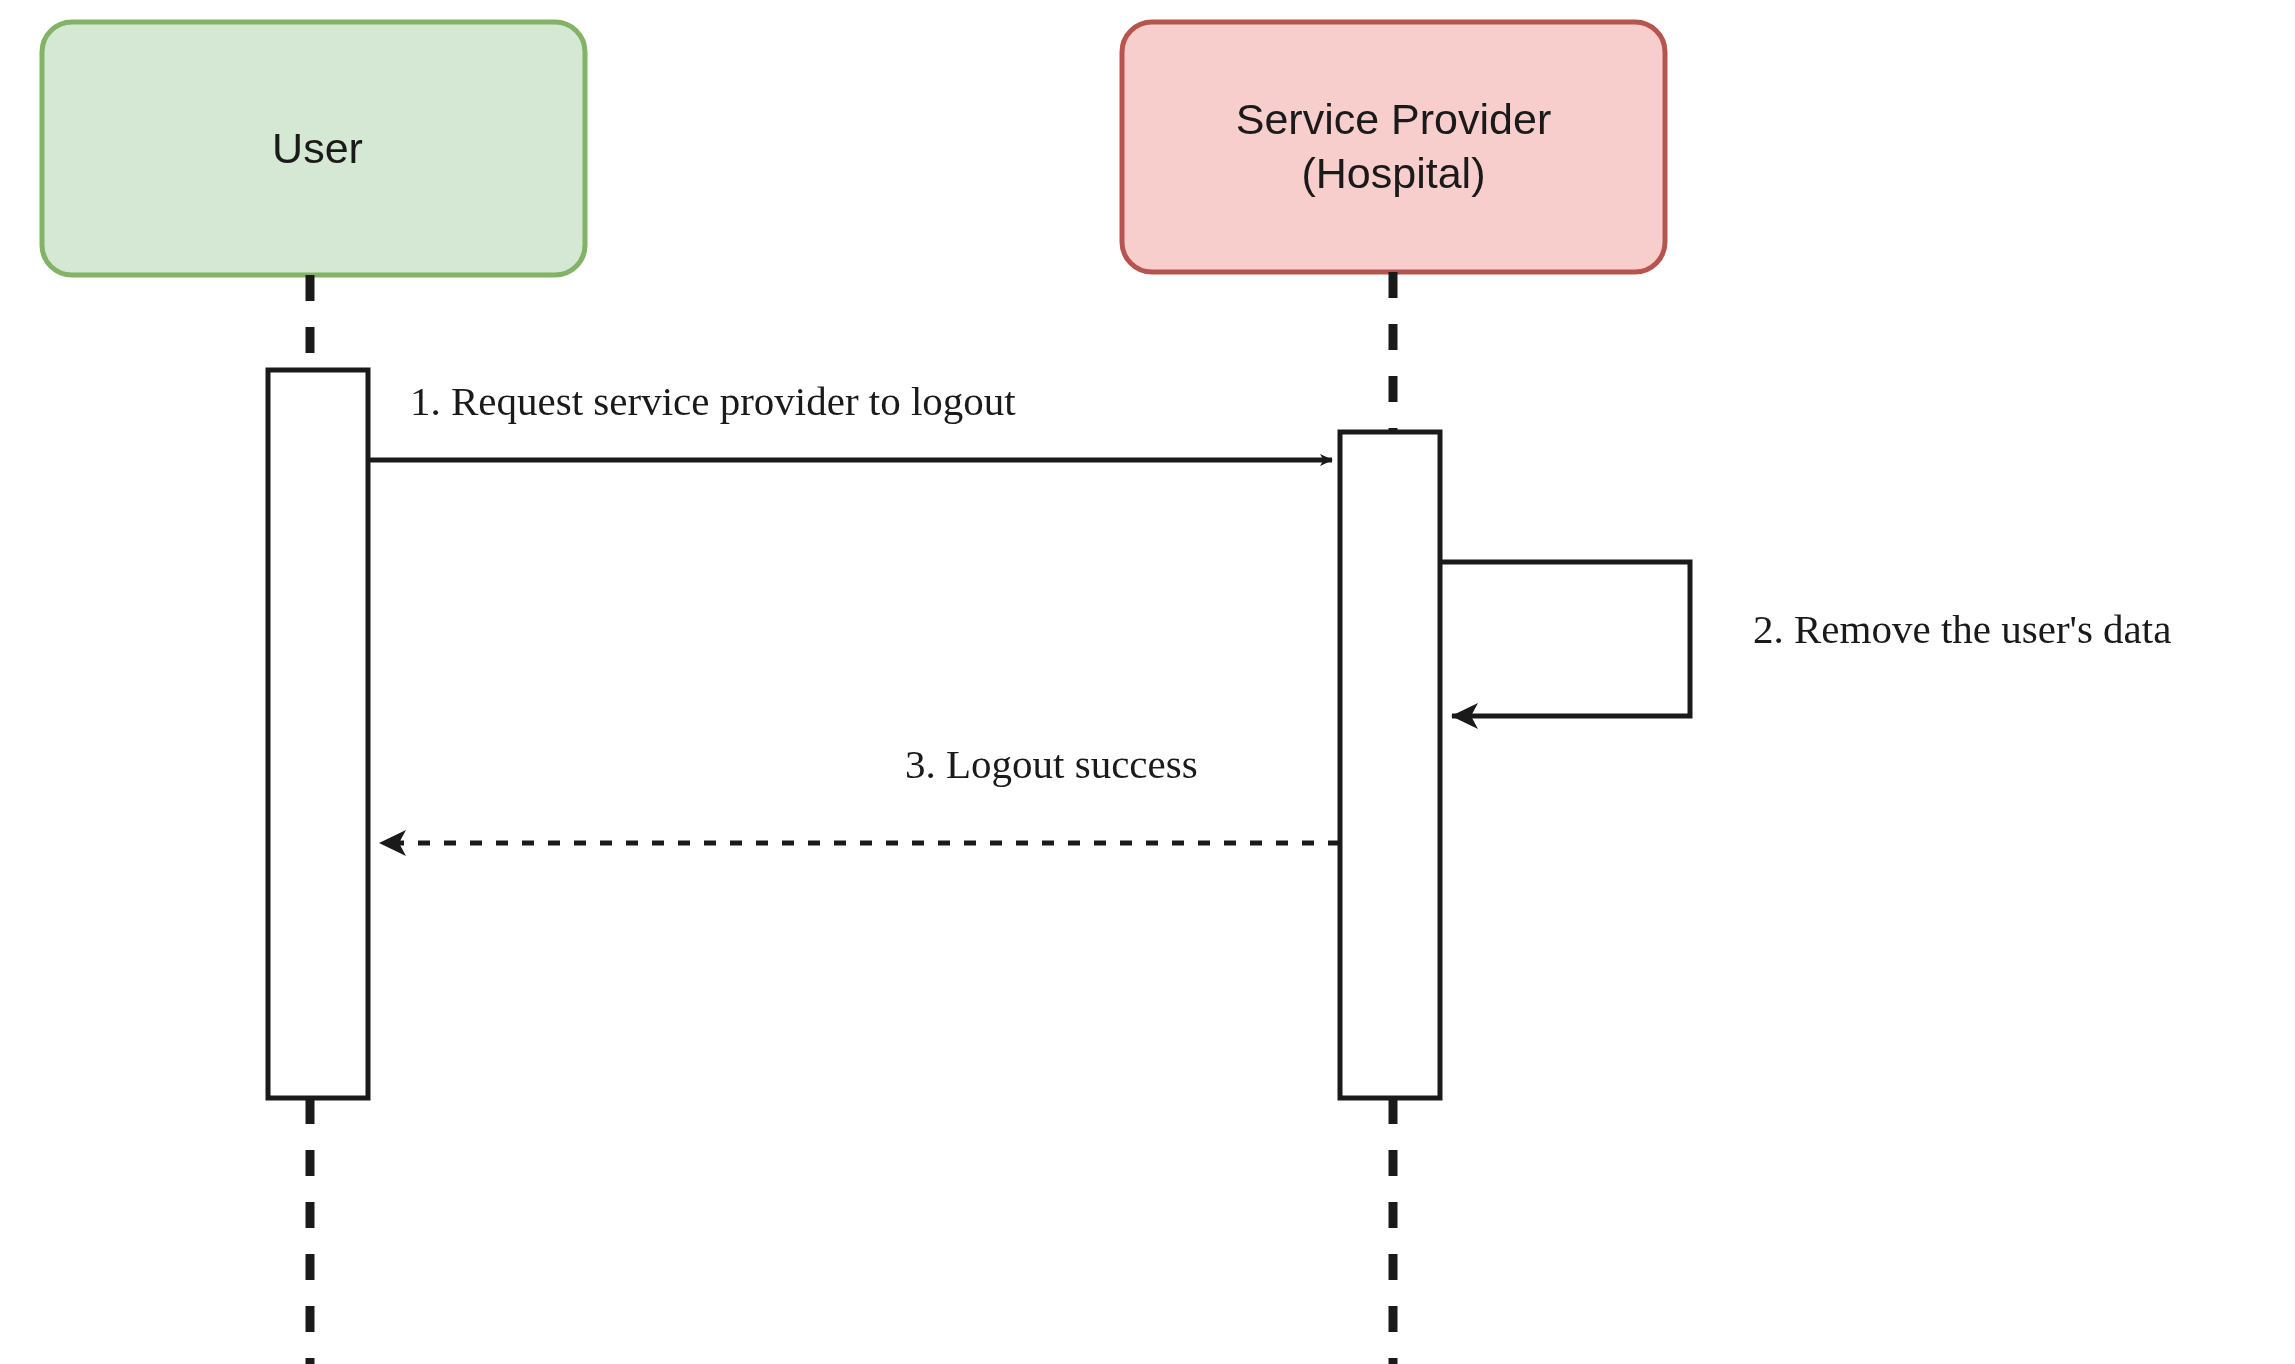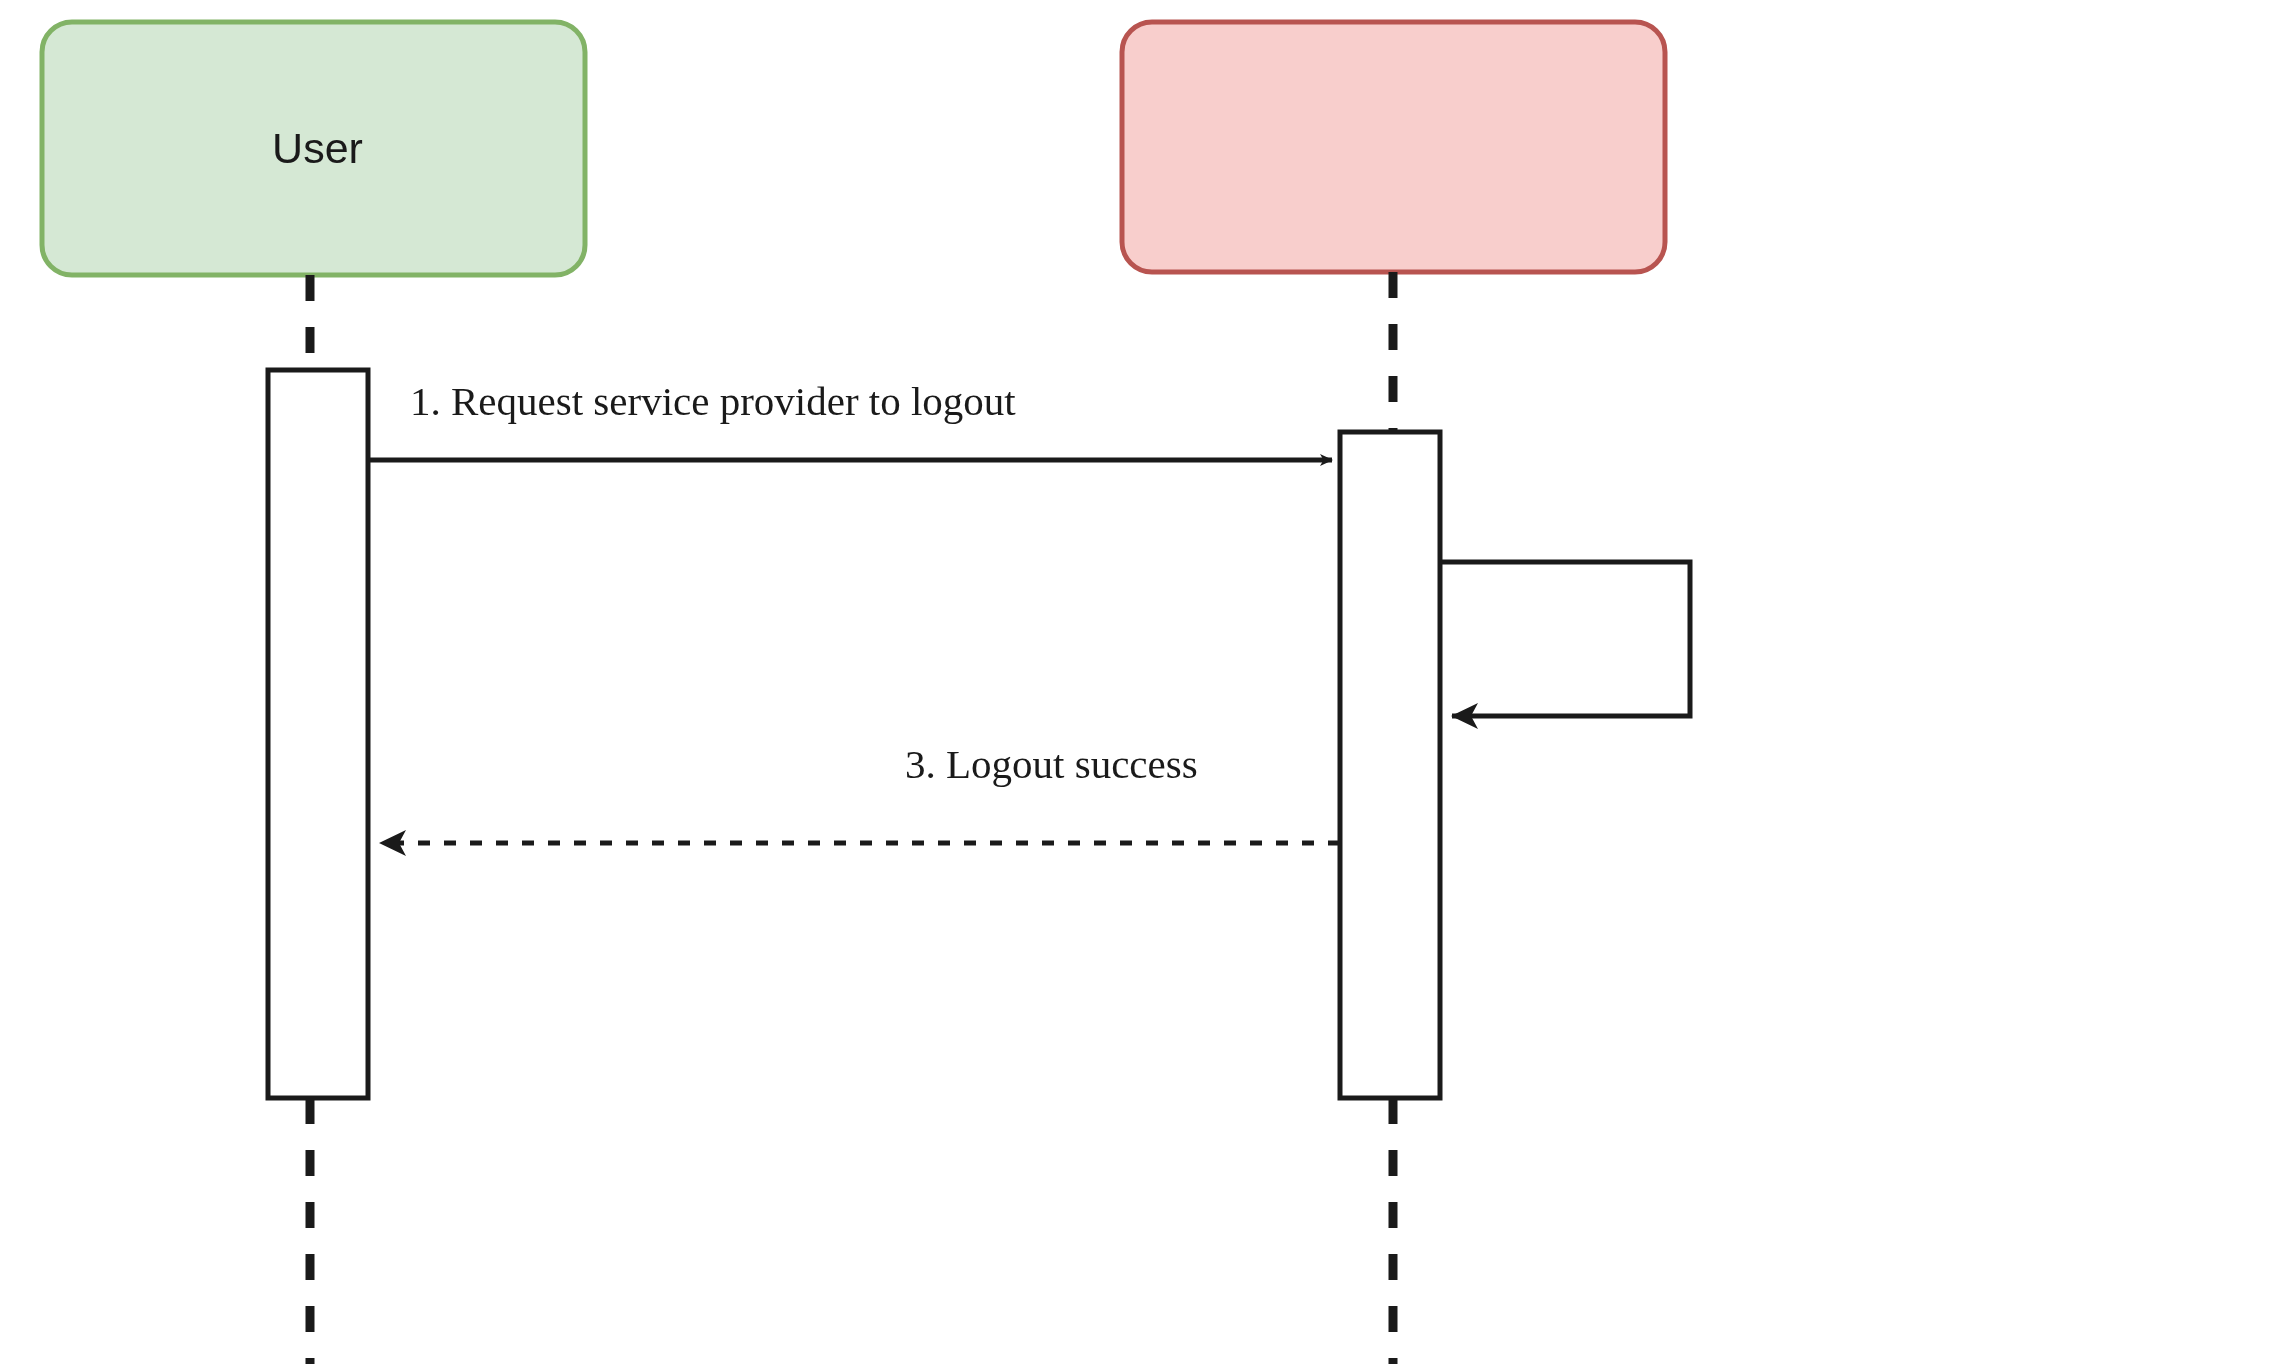--- a/index.html
+++ b/index.html
@@ -79,19 +79,22 @@
 
     <line x1="368" y1="460" x2="1332" y2="460" stroke="#1a1a1a" stroke-width="5" marker-end="url(#arrow-solid)"></line>
 
     <path d="M 1440 562 L 1690 562 L 1690 716 L 1452 716" fill="none" stroke="#1a1a1a" stroke-width="5" marker-end="url(#arrow-solid-left)"></path>
 
     <line x1="1340" y1="843" x2="380" y2="843" stroke="#1a1a1a" stroke-width="5" stroke-dasharray="12 14" marker-end="url(#arrow-solid-left)"></line>
   </svg>
 
   <div class="participant-label" id="label-user" style="left:46px; top:22px; width:543px; height:253px;">User</div>
 
+  <div class="participant-label" id="label-service-provider" style="left:1122px; top:22px; width:543px; height:250px;">Service Provider
+(Hospital)</div>
 
   <div class="msg-label" id="label-msg-1">1. Request service provider to logout</div>
 
+  <div class="msg-label" id="label-msg-2">2. Remove the user's data</div>
 
   <div class="msg-label" id="label-msg-3">3. Logout success</div>
 
 </div>
 
 </body></html>

